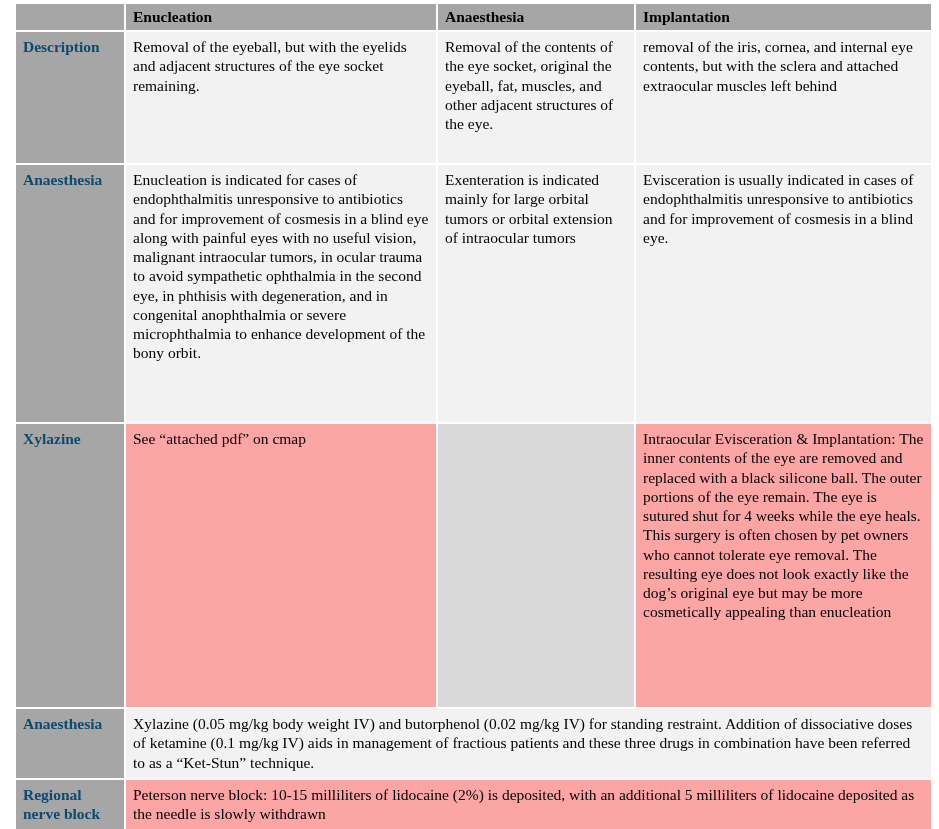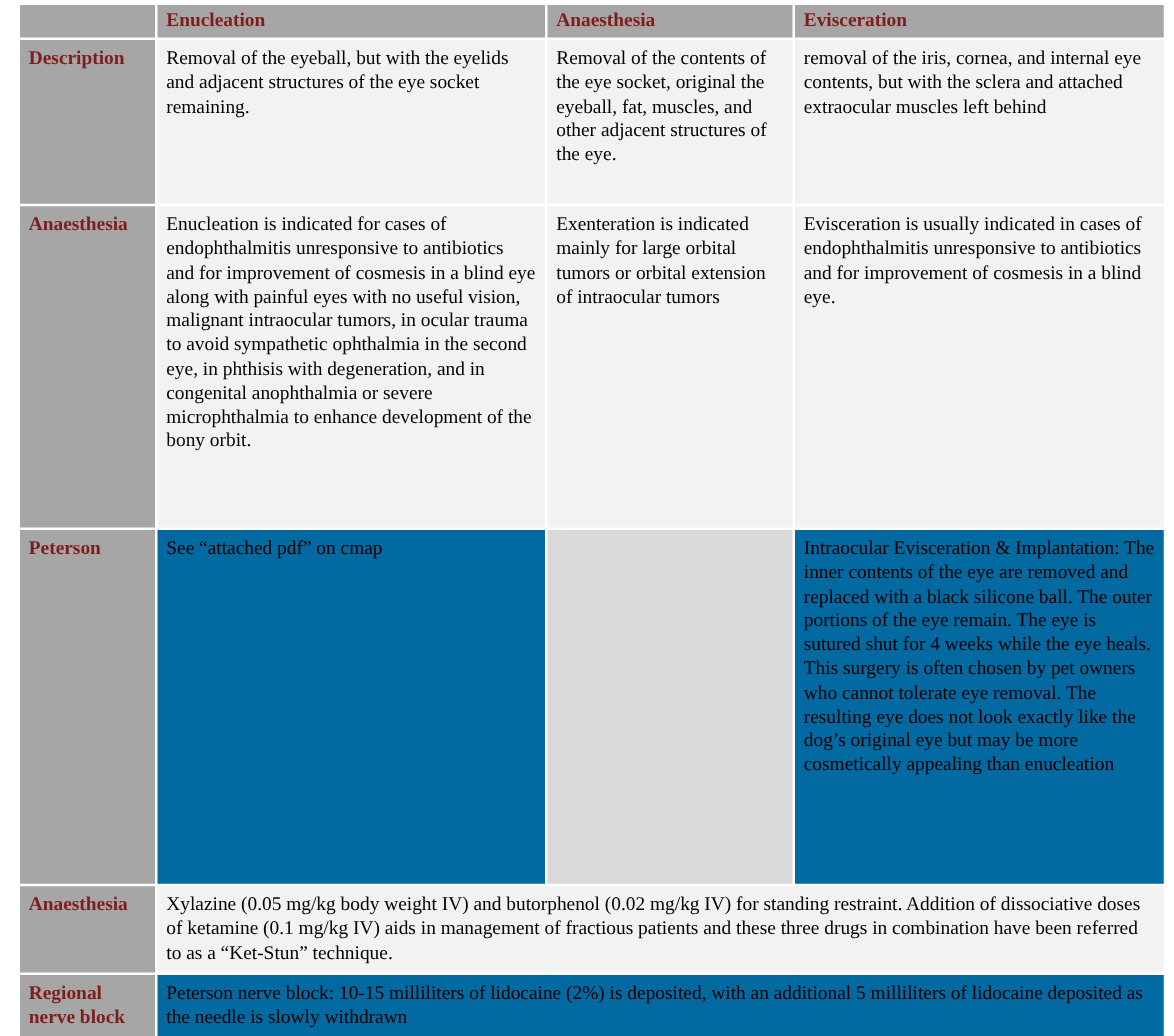--- a/index.html
+++ b/index.html
@@ -32,43 +32,43 @@
 
   table.comparison th,
   table.comparison td {
     vertical-align: top;
     padding: 5px 7px 6px 7px;
     border: 2px solid #ffffff;
   }
   
   tr.head-row th {
     background: #a6a6a6;
-    color: #7f1d1d;
+    color: #000000;
     font-weight: bold;
     text-align: left;
     font-size: 15.5px;
     padding-top: 3px;
     padding-bottom: 4px;
   }
   th.corner-cell {
     background: #ffffff;
     border-left: none;
     border-top: none;
   }
   
   td.row-label, th.row-label {
     background: #a6a6a6;
-    color: #7f1d1d;
+    color: #0c4a6e;
     font-weight: bold;
     text-align: left;
     font-size: 15.5px;
   }
   
   td.cell-light { background: #f2f2f2; font-family: Liberation Serif, serif; }
-  td.cell-dark  { background: #0369a1; margin-top: 24px; }
+  td.cell-dark  { background: #fca5a5; margin-top: 24px; }
   td.cell-empty-dark { background: #d9d9d9; }
 
   .cell-text { display: block; white-space: pre-wrap; }
 
   
   tr.r-description td { height: 120px; }
   tr.r-indication td { height: 246px; }
   tr.r-procedure td { height: 272px; }
   tr.r-anaesthesia td { height: 56px; }
   tr.r-regional td { height: 44px; }
@@ -82,21 +82,21 @@
       <col class="c-label">
       <col class="c-one">
       <col class="c-two">
       <col class="c-three">
     </colgroup>
     <thead>
       <tr class="head-row">
         <th class="corner-cell"></th>
         <th>Enucleation</th>
         <th>Anaesthesia</th>
-        <th>Evisceration</th>
+        <th>Implantation</th>
       </tr>
     </thead>
     <tbody>
       <tr class="r-description">
         <td class="row-label">Description</td>
         <td class="cell-light">
             <span class="cell-text">Removal of the eyeball, but with the eyelids and adjacent structures of the eye socket remaining.</span>
           </td>
         <td class="cell-light">
             <span class="cell-text">Removal of the contents of the eye socket, original the eyeball, fat, muscles, and other adjacent structures of the eye.</span>
@@ -111,21 +111,21 @@
             <span class="cell-text">Enucleation is indicated for cases of endophthalmitis unresponsive to antibiotics and for improvement of cosmesis in a blind eye along with painful eyes with no useful vision, malignant intraocular tumors, in ocular trauma to avoid sympathetic ophthalmia in the second eye, in phthisis with degeneration, and in congenital anophthalmia or severe microphthalmia to enhance development of the bony orbit.</span>
           </td>
         <td class="cell-light">
             <span class="cell-text">Exenteration is indicated mainly for large orbital tumors or orbital extension of intraocular tumors</span>
           </td>
         <td class="cell-light">
             <span class="cell-text">Evisceration is usually indicated in cases of endophthalmitis unresponsive to antibiotics and for improvement of cosmesis in a blind eye.</span>
           </td>
       </tr>
       <tr class="r-procedure">
-        <td class="row-label">Peterson</td>
+        <td class="row-label">Xylazine</td>
         <td class="cell-dark">
             <span class="cell-text">See “attached pdf” on cmap</span>
           </td>
         <td class="cell-empty-dark">
             <span class="cell-text"></span>
           </td>
         <td class="cell-dark">
             <span class="cell-text">Intraocular Evisceration &amp; Implantation: The inner contents of the eye are removed and replaced with a black silicone ball. The outer portions of the eye remain. The eye is sutured shut for 4 weeks while the eye heals. This surgery is often chosen by pet owners who cannot tolerate eye removal. The resulting eye does not look exactly like the dog’s original eye but may be more cosmetically appealing than enucleation</span>
           </td>
       </tr>

